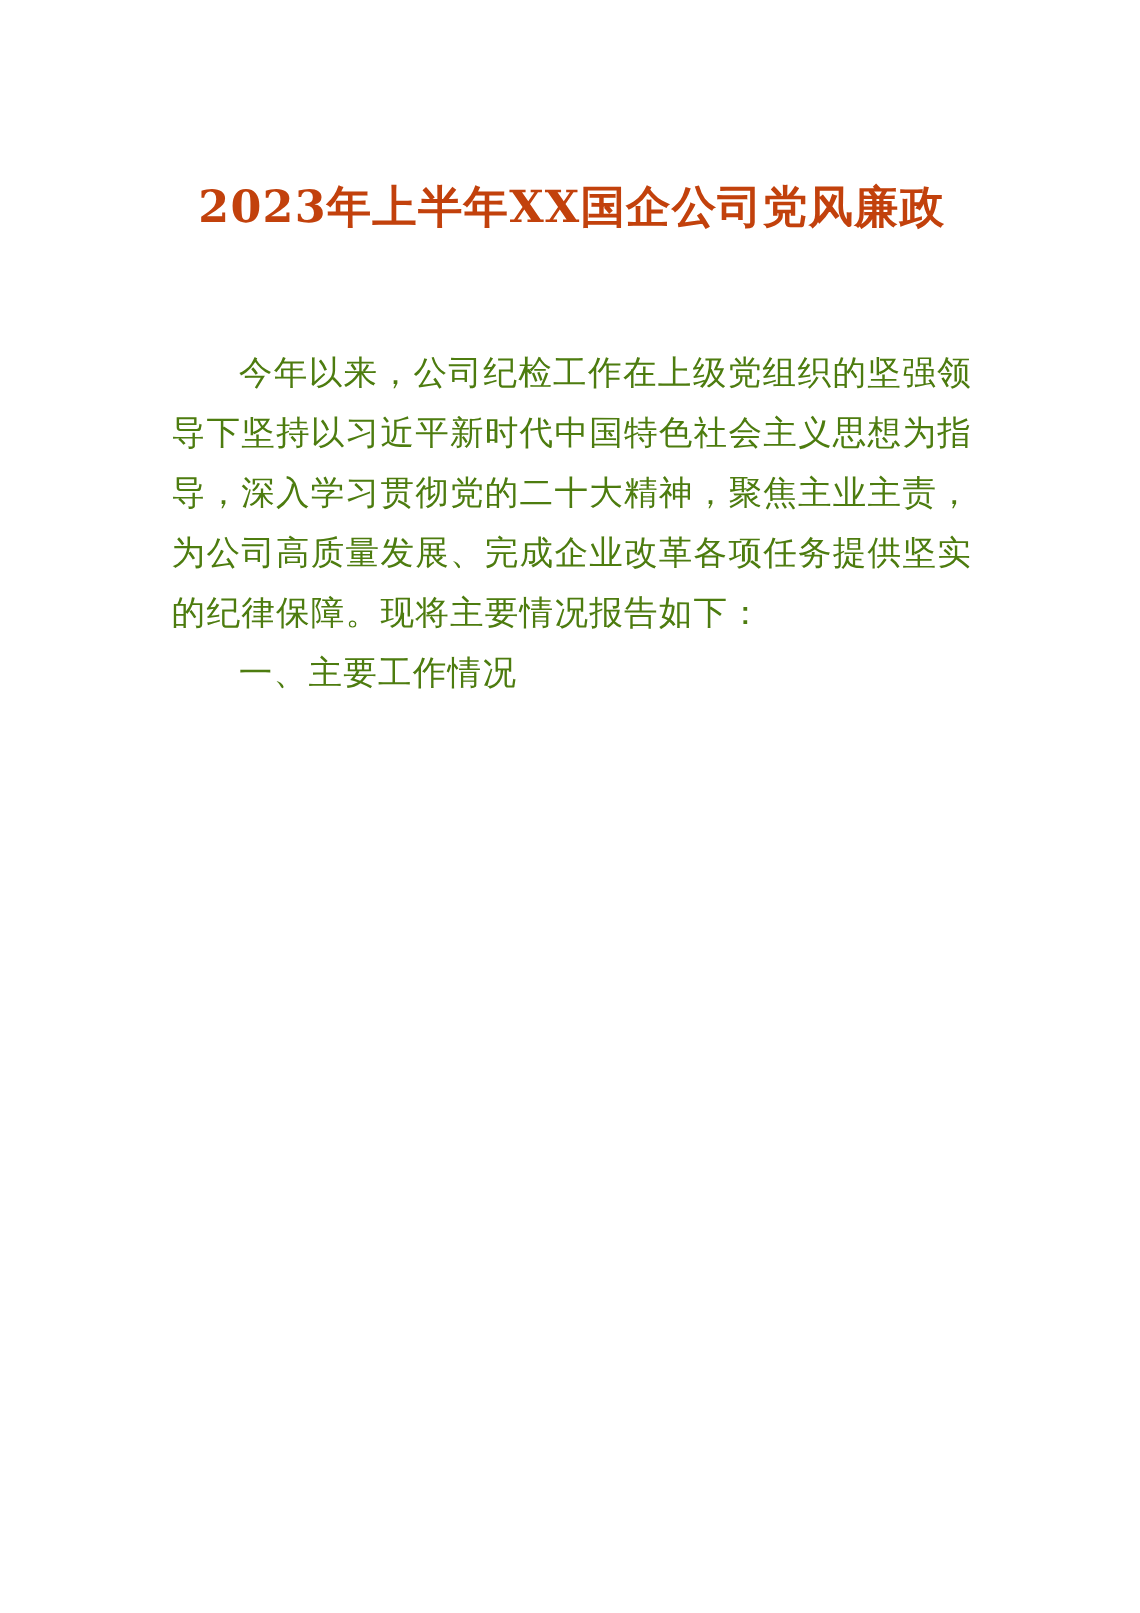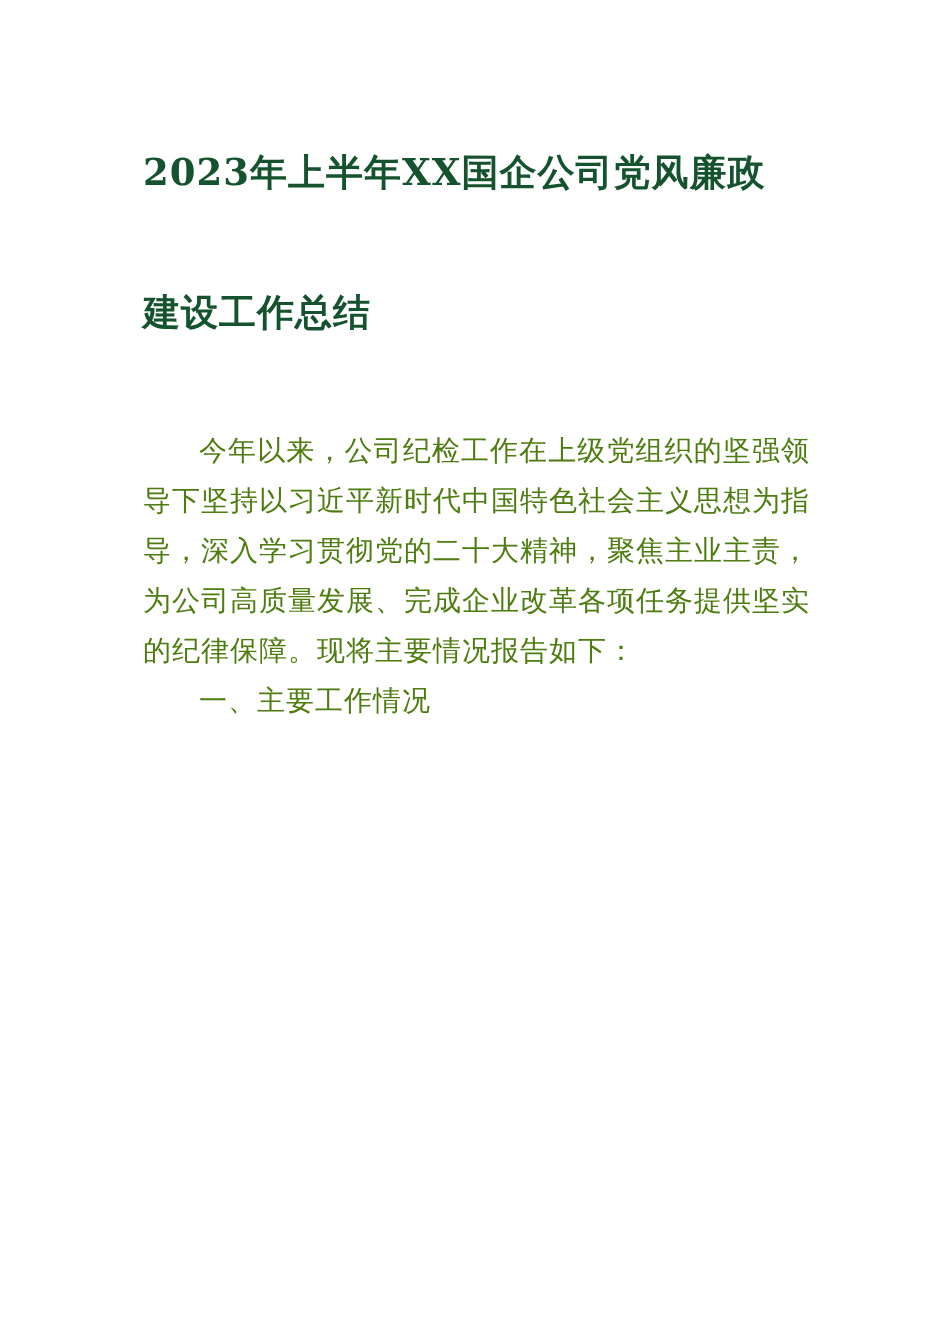--- a/index.html
+++ b/index.html
@@ -17,25 +17,26 @@
   .page {
     position: relative;
     width: 950px;
     height: 1344px;
     box-sizing: border-box;
     padding: 148px 140px 0 143px;
     background: #ffffff;
   }
   .doc-title {
     margin: 0;
+    text-align: center;
     font-size: 37px;
     font-weight: bold;
     line-height: 48px;
     letter-spacing: 1px;
-    color: #14532d;
+    color: #c2410c;
     font-family: "DejaVu Serif", "Liberation Serif", serif;
   }
   .doc-title.second {
     margin-top: 92px;
   }
   .doc-body {
     margin-top: 90px;
   }
   .para {
     margin: 0;
@@ -48,19 +49,18 @@
     color: #4d7c0f;
     font-family: "DejaVu Serif", "Liberation Serif", serif;
     font-weight: normal;
   }
 </style>
 </head>
 <body>
 
 <div class="page">
   <h1 class="doc-title first">2023年上半年XX国企公司党风廉政</h1>
-  <h1 class="doc-title second">建设工作总结</h1>
 
   <div class="doc-body">
     <p class="para">今年以来，公司纪检工作在上级党组织的坚强领导下坚持以习近平新时代中国特色社会主义思想为指导，深入学习贯彻党的二十大精神，聚焦主业主责，为公司高质量发展、完成企业改革各项任务提供坚实的纪律保障。现将主要情况报告如下：</p>
     <p class="para">一、主要工作情况</p>
   </div>
 </div>
 
 </body></html>

